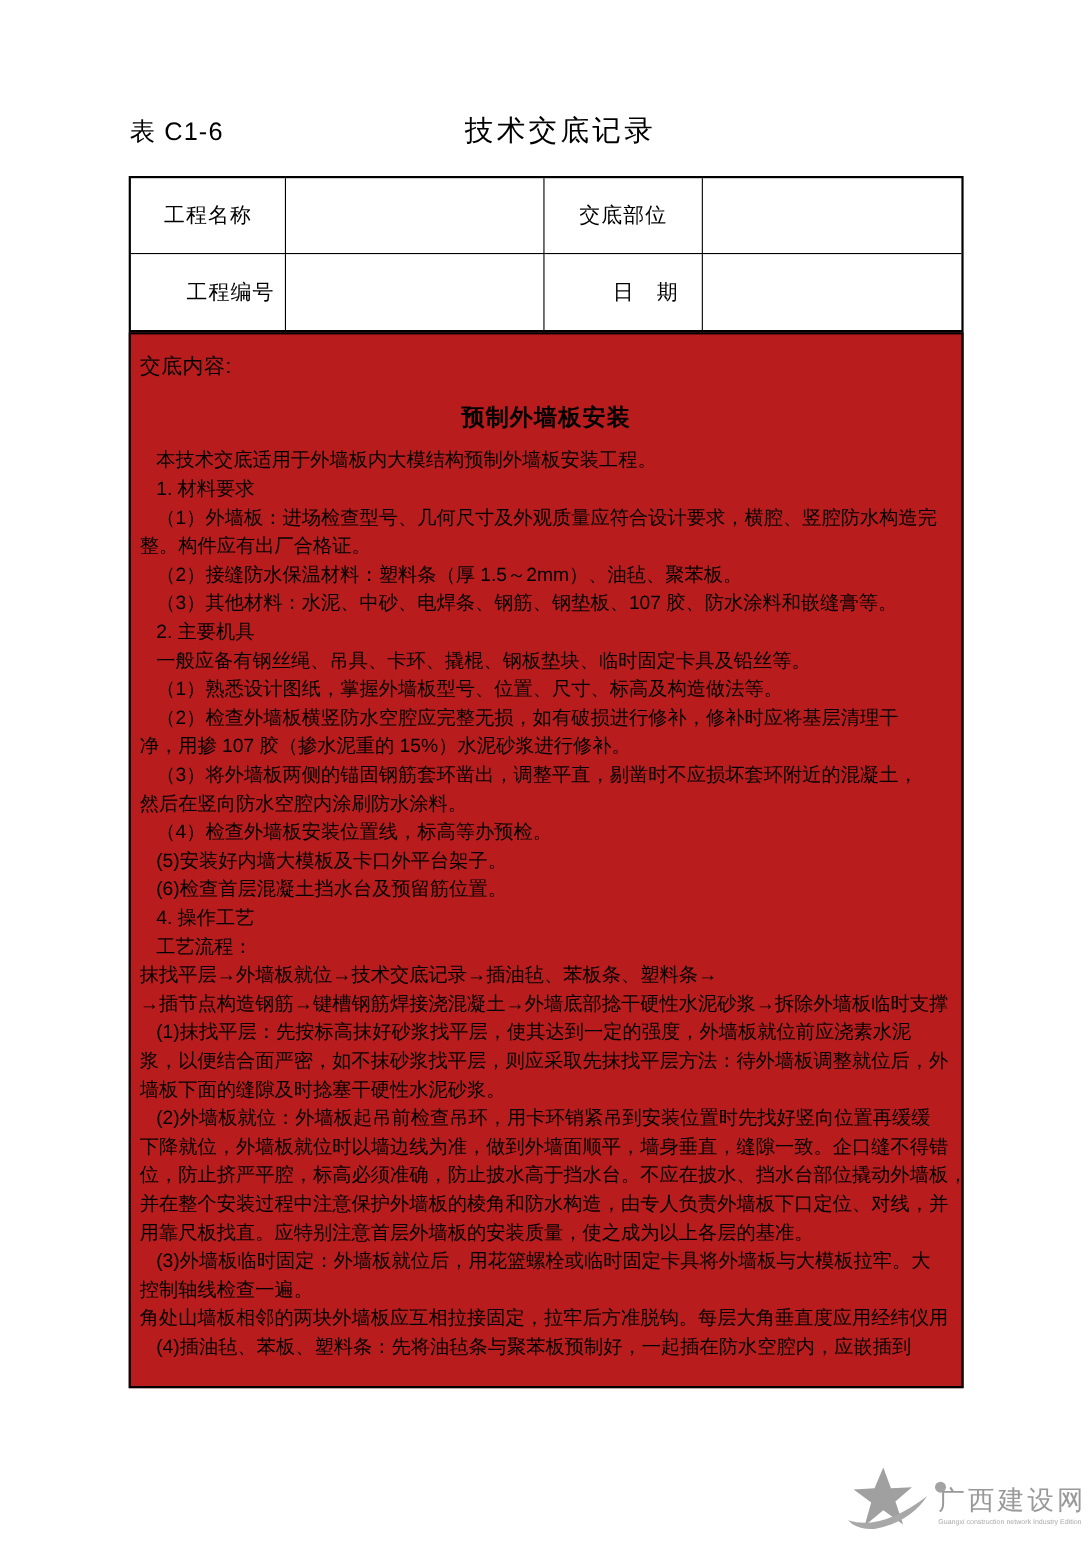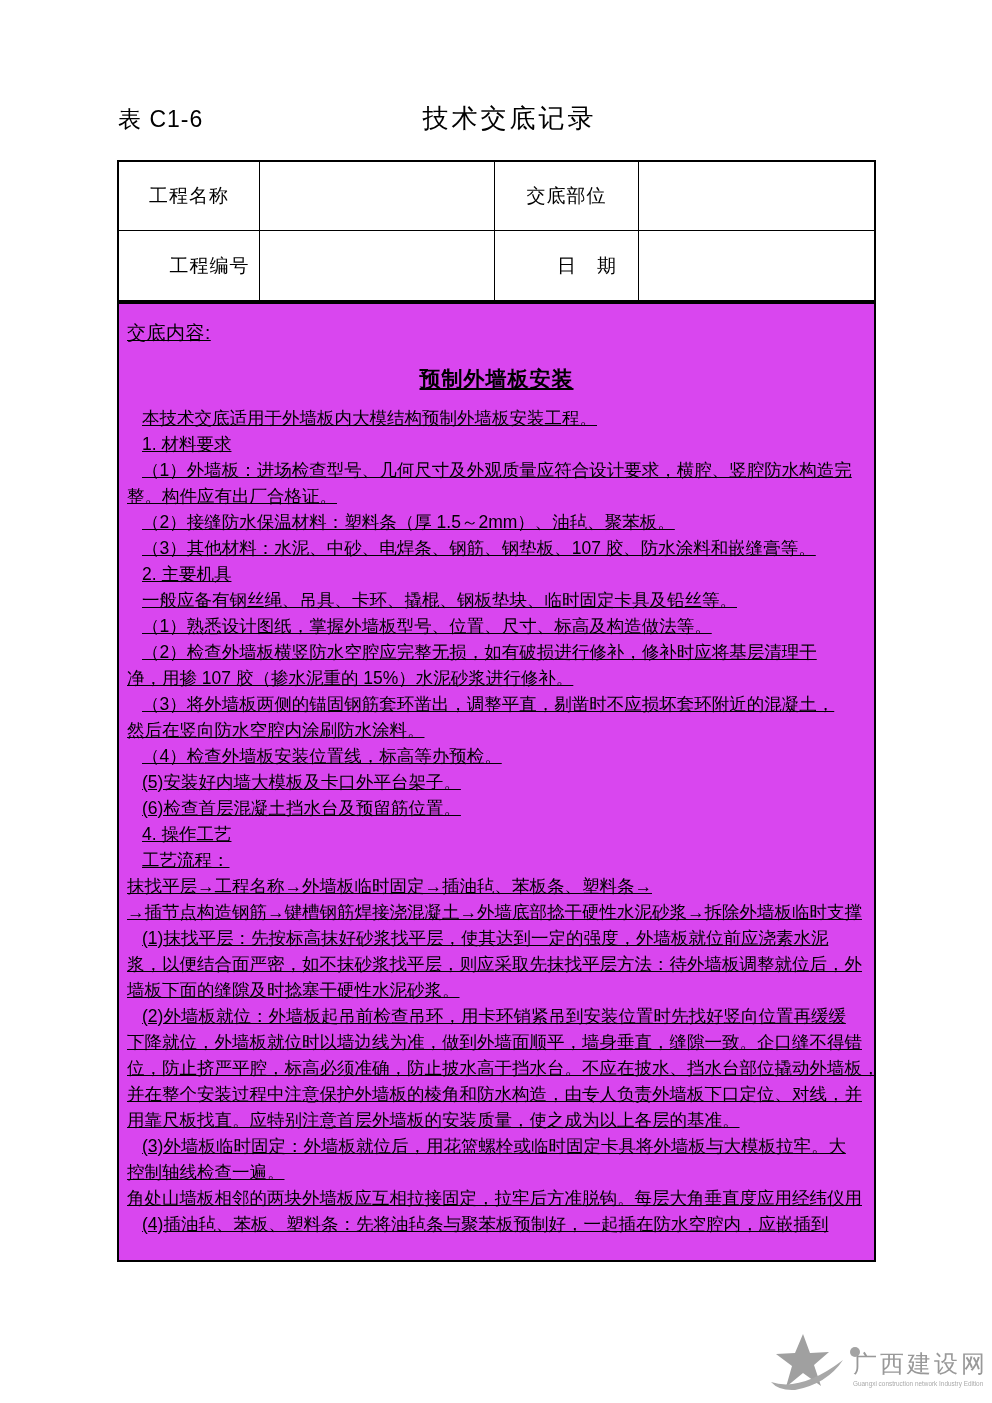--- a/index.html
+++ b/index.html
@@ -29,22 +29,21 @@
   .cell{
     border-right:1px solid #000;border-bottom:1px solid #000;
     display:flex;align-items:center;justify-content:center;
     font-size:19px;letter-spacing:1px;
   }
   .cell.last-col{border-right:none;}
   .cell.last-row{border-bottom:none;margin-left:41px;}
   .content-box{
     position:absolute;left:117px;top:302px;width:759px;height:960px;
     border:2px solid #000;box-sizing:border-box;
-    background:#d946ef;
-    text-decoration:underline;
+    background:#b91c1c;
   }
   .section-label{
     margin:16px 0 0 8px;font-size:19px;letter-spacing:0.5px;
   }
   .content-heading{
     text-align:center;font-size:21px;font-weight:bold;
     margin:19px 0 0 0;letter-spacing:1px;
   }
   .lines{margin-top:12px;}
   .line{
@@ -101,21 +100,21 @@
       <div class="line i1">（1）熟悉设计图纸，掌握外墙板型号、位置、尺寸、标高及构造做法等。</div>
       <div class="line i1">（2）检查外墙板横竖防水空腔应完整无损，如有破损进行修补，修补时应将基层清理干</div>
       <div class="line i0">净，用掺 107 胶（掺水泥重的 15%）水泥砂浆进行修补。</div>
       <div class="line i1">（3）将外墙板两侧的锚固钢筋套环凿出，调整平直，剔凿时不应损坏套环附近的混凝土，</div>
       <div class="line i0">然后在竖向防水空腔内涂刷防水涂料。</div>
       <div class="line i1">（4）检查外墙板安装位置线，标高等办预检。</div>
       <div class="line i1">(5)安装好内墙大模板及卡口外平台架子。</div>
       <div class="line i1">(6)检查首层混凝土挡水台及预留筋位置。</div>
       <div class="line i1">4. 操作工艺</div>
       <div class="line i1">工艺流程：</div>
-      <div class="line i0">抹找平层→工程名称→外墙板临时固定→插油毡、苯板条、塑料条→</div>
+      <div class="line i0">抹找平层→外墙板就位→技术交底记录→插油毡、苯板条、塑料条→</div>
       <div class="line i0">→插节点构造钢筋→键槽钢筋焊接浇混凝土→外墙底部捻干硬性水泥砂浆→拆除外墙板临时支撑</div>
       <div class="line i1">(1)抹找平层：先按标高抹好砂浆找平层，使其达到一定的强度，外墙板就位前应浇素水泥</div>
       <div class="line i0">浆，以便结合面严密，如不抹砂浆找平层，则应采取先抹找平层方法：待外墙板调整就位后，外</div>
       <div class="line i0">墙板下面的缝隙及时捻塞干硬性水泥砂浆。</div>
       <div class="line i1">(2)外墙板就位：外墙板起吊前检查吊环，用卡环销紧吊到安装位置时先找好竖向位置再缓缓</div>
       <div class="line i0">下降就位，外墙板就位时以墙边线为准，做到外墙面顺平，墙身垂直，缝隙一致。企口缝不得错</div>
       <div class="line i0">位，防止挤严平腔，标高必须准确，防止披水高于挡水台。不应在披水、挡水台部位撬动外墙板，</div>
       <div class="line i0">并在整个安装过程中注意保护外墙板的棱角和防水构造，由专人负责外墙板下口定位、对线，并</div>
       <div class="line i0">用靠尺板找直。应特别注意首层外墙板的安装质量，使之成为以上各层的基准。</div>
       <div class="line i1">(3)外墙板临时固定：外墙板就位后，用花篮螺栓或临时固定卡具将外墙板与大模板拉牢。大</div>

